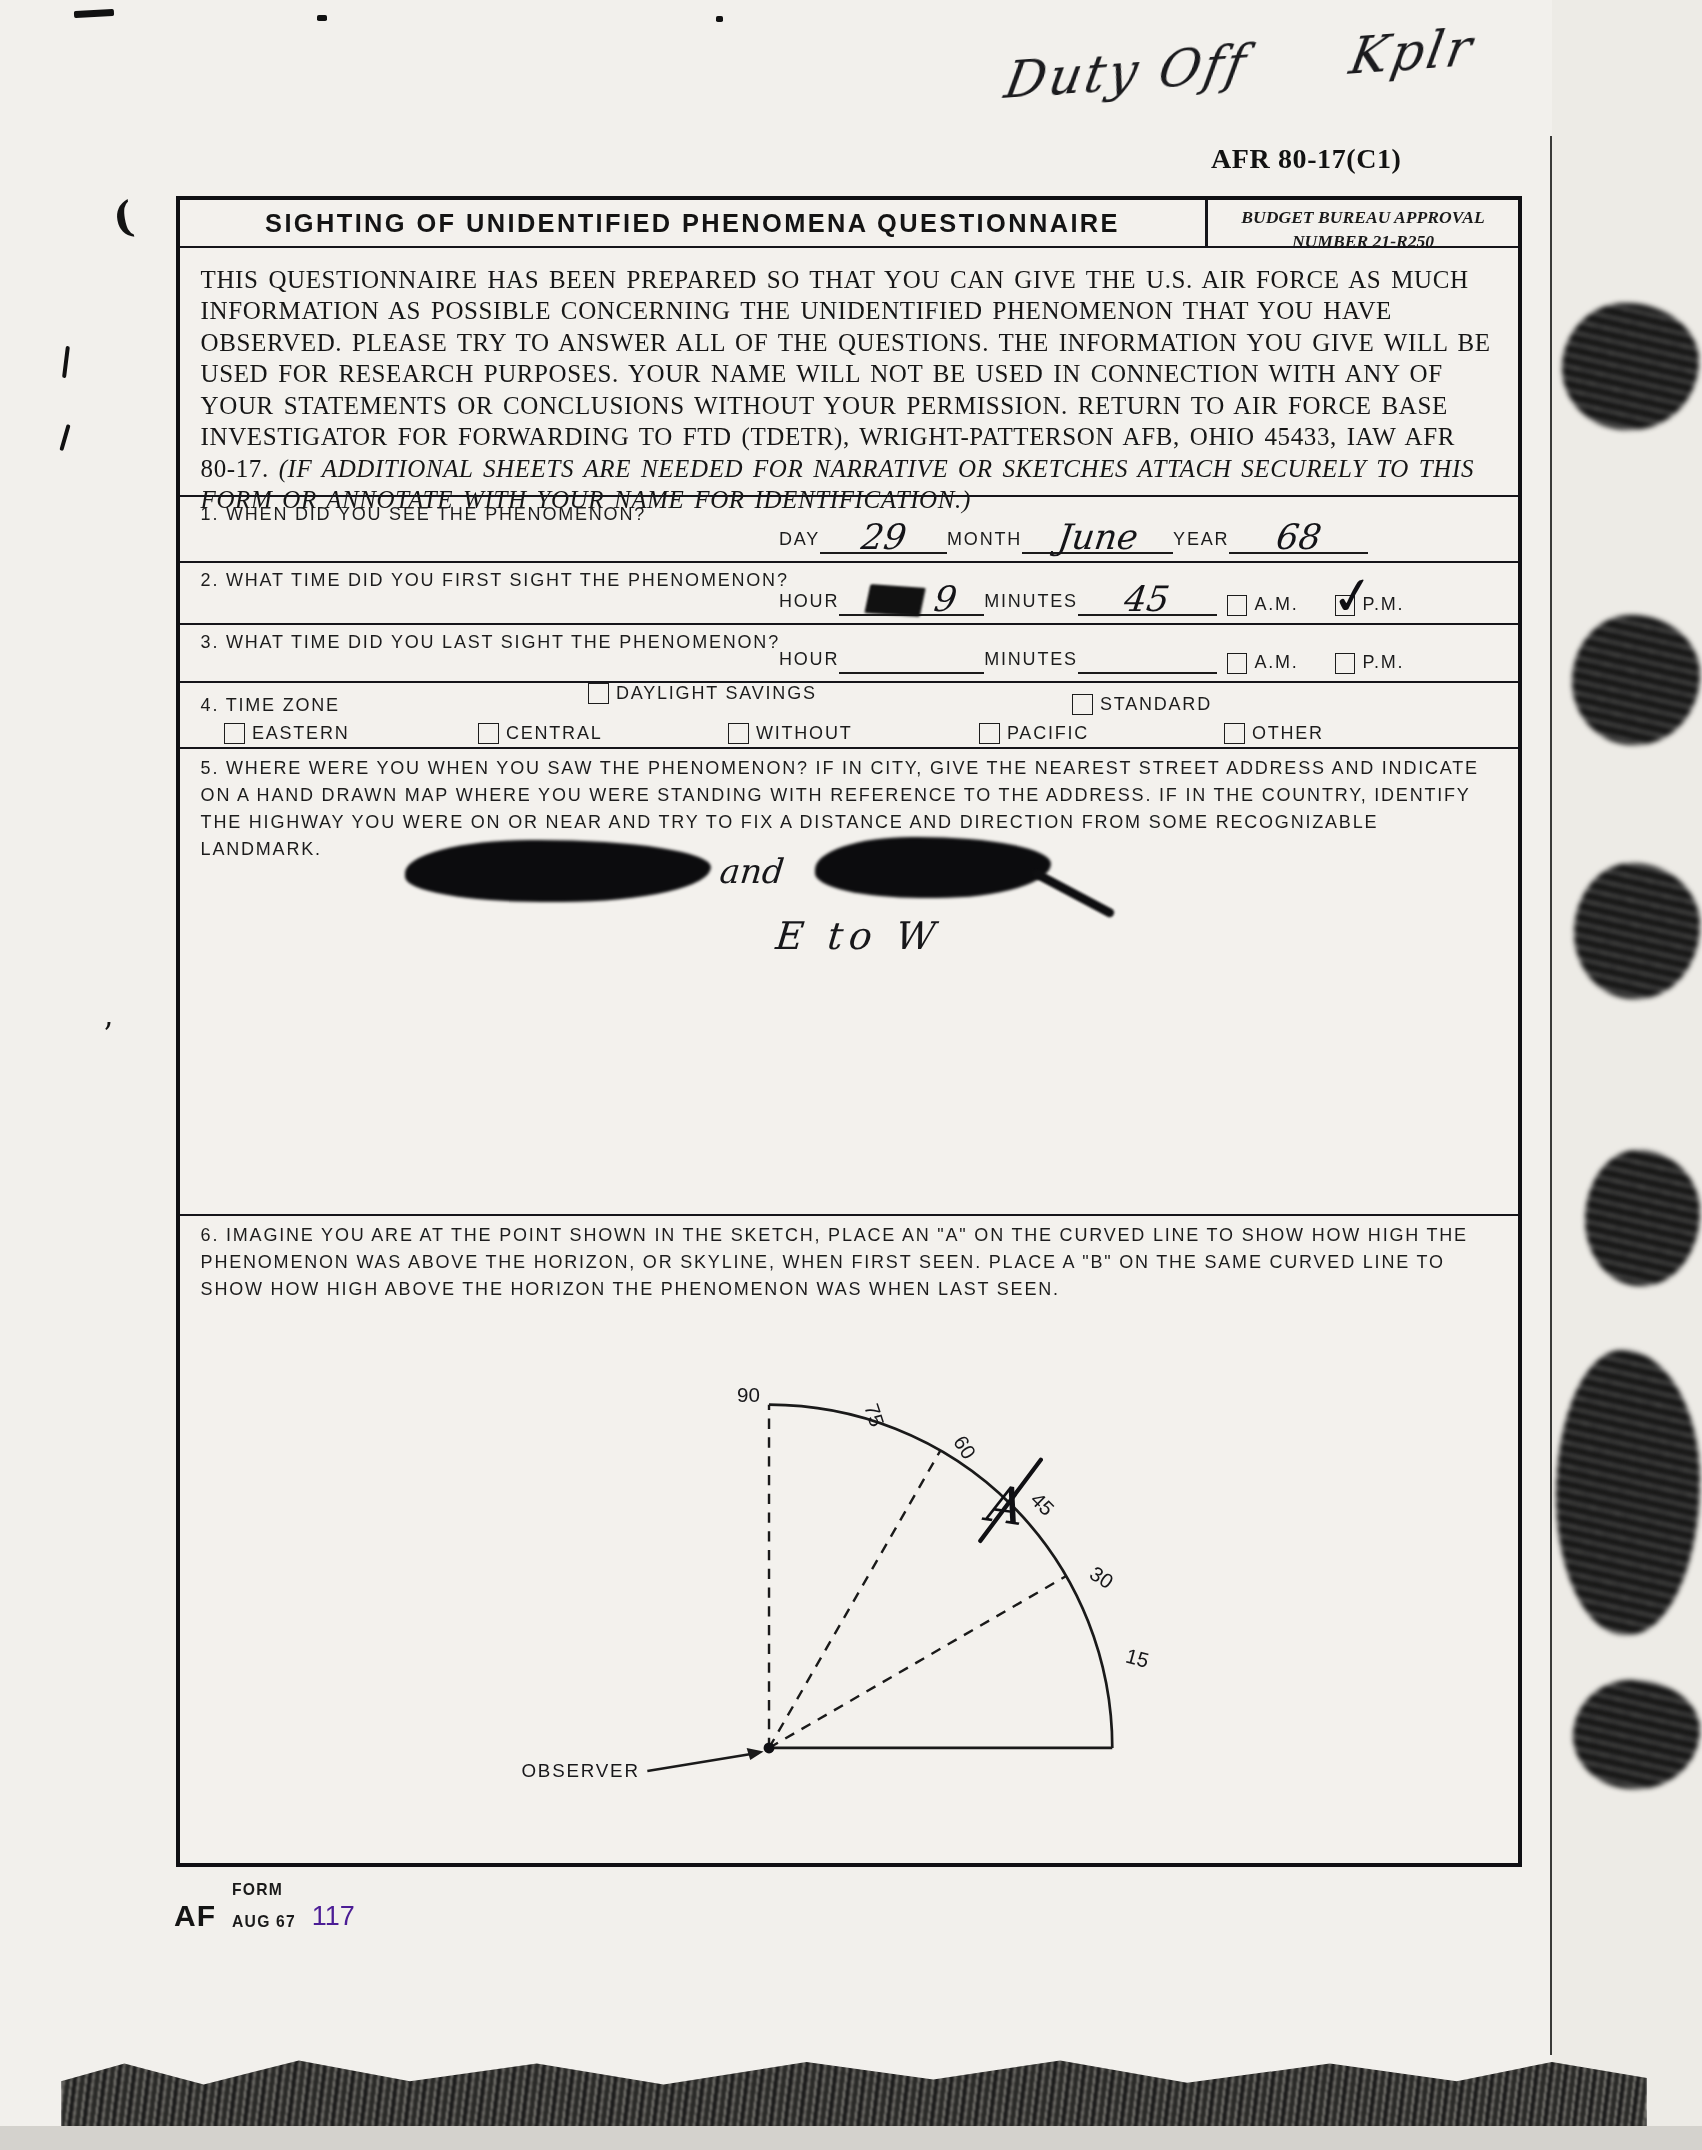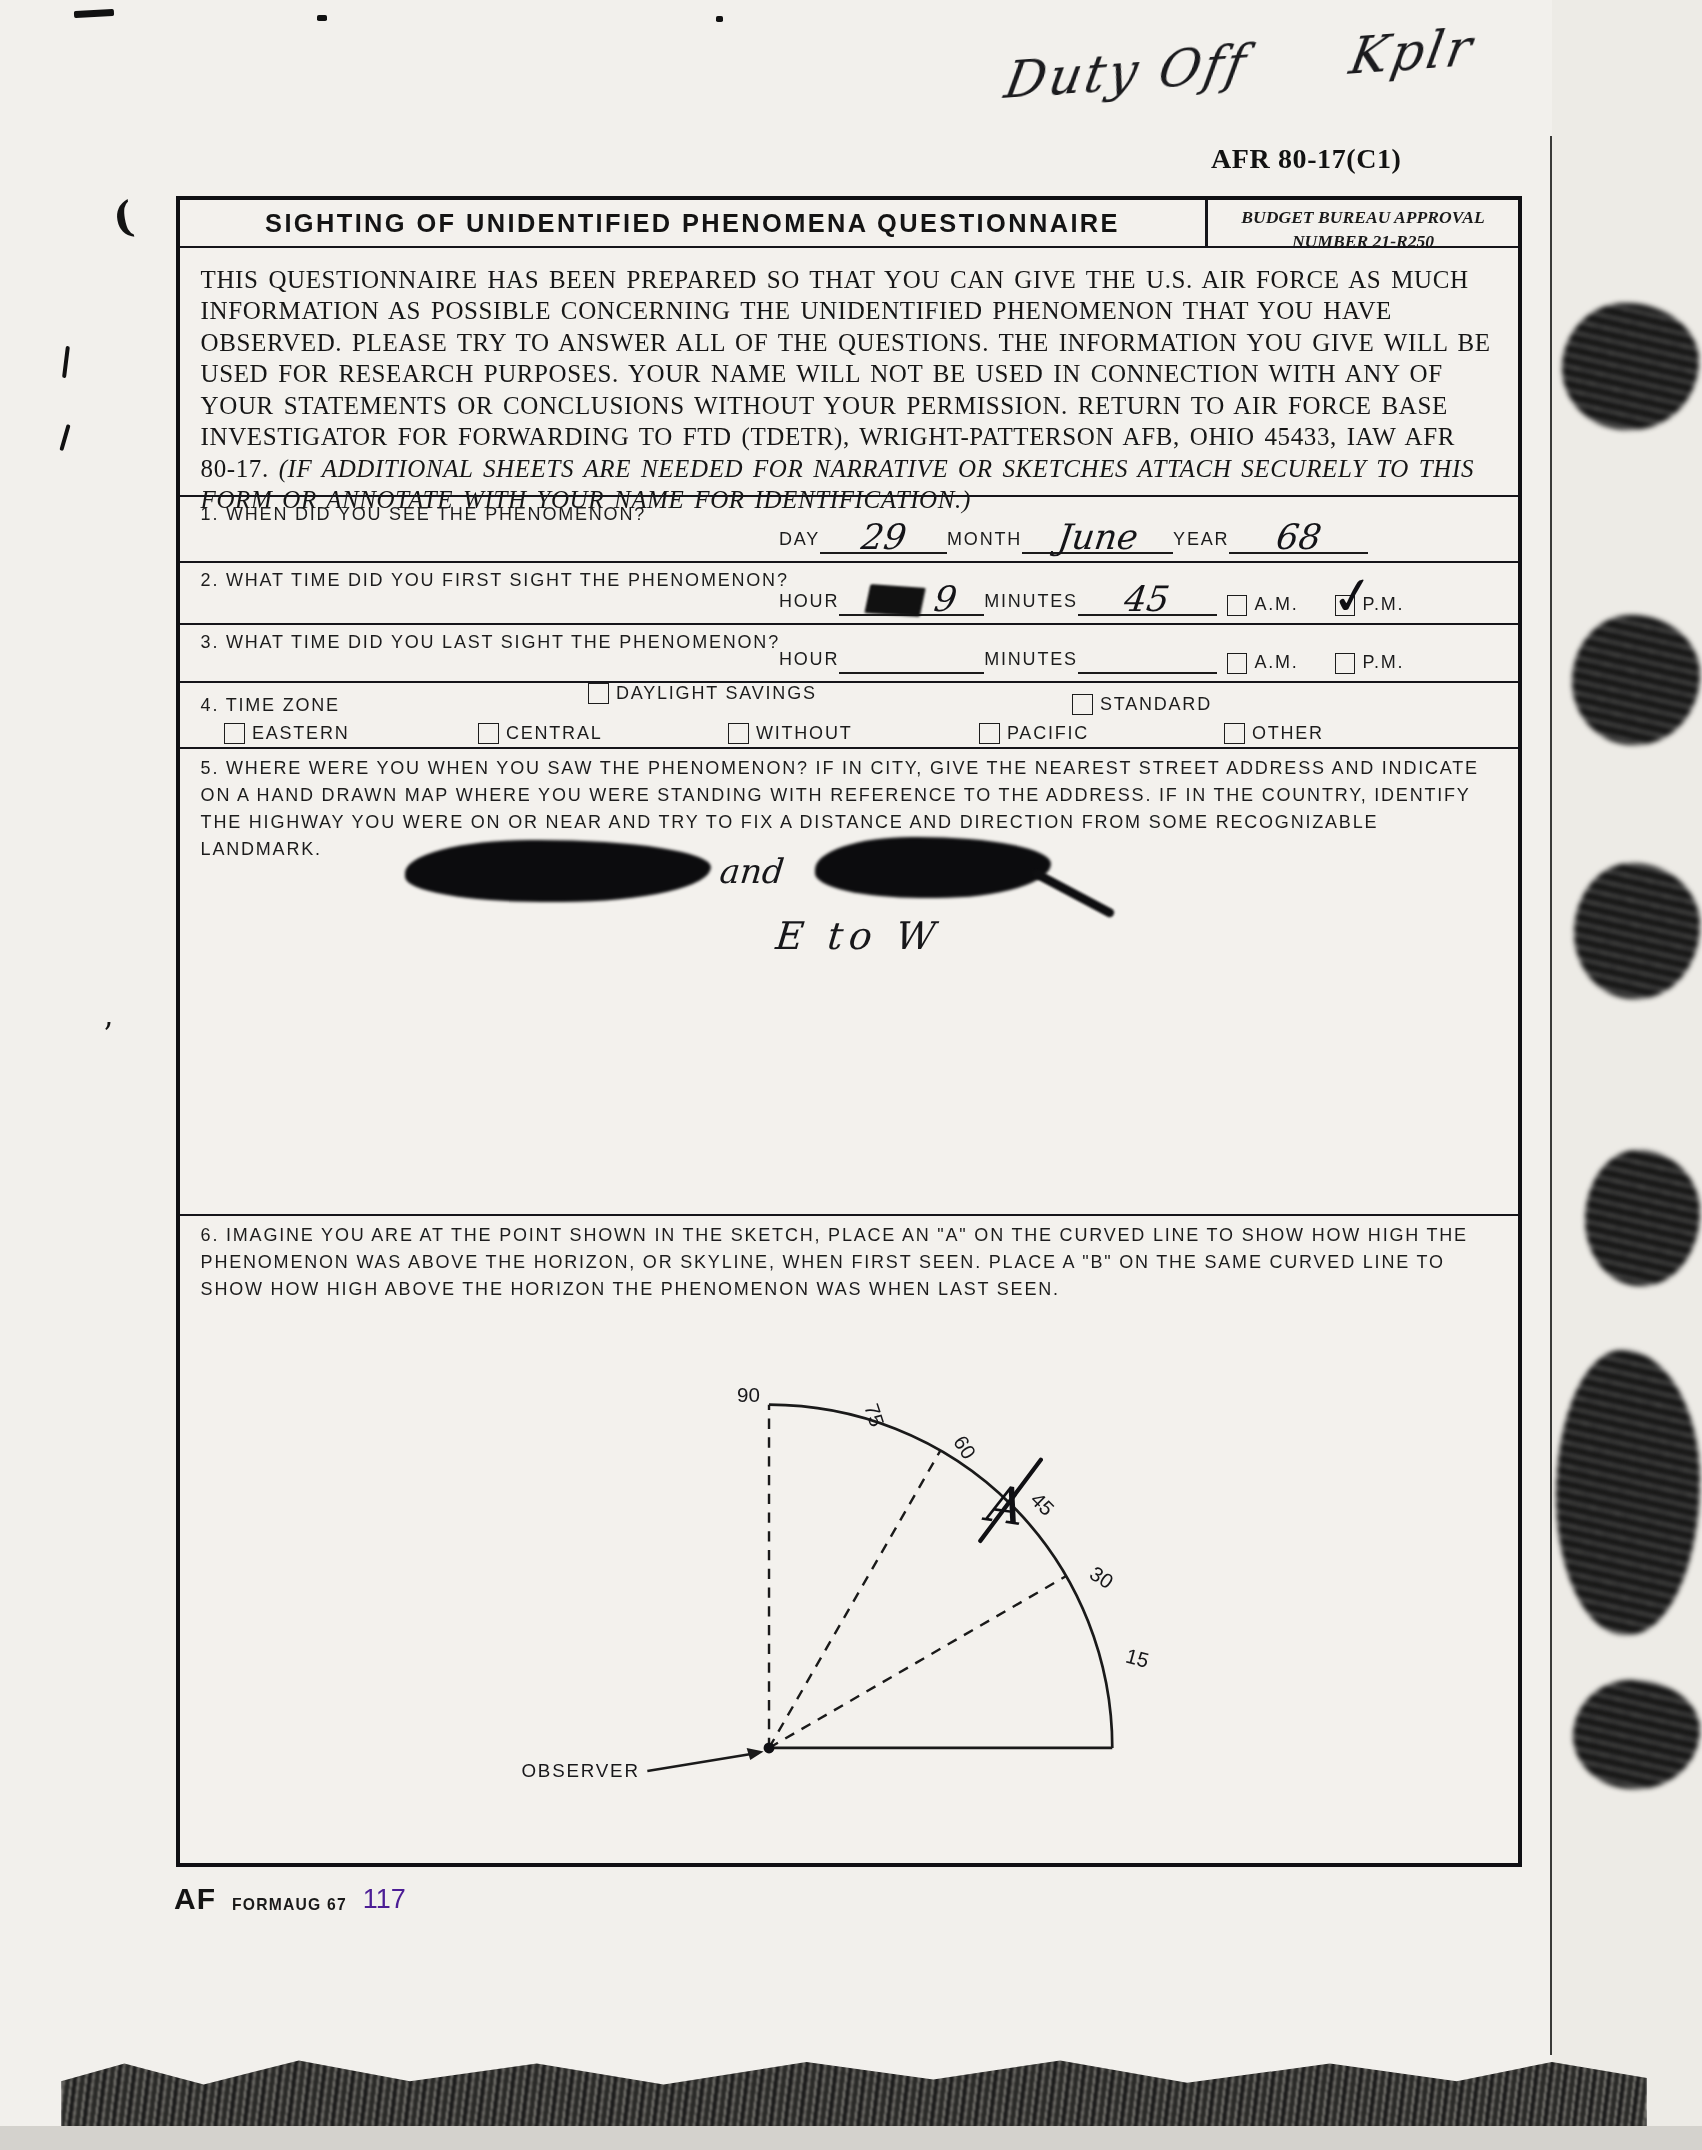--- a/index.html
+++ b/index.html
@@ -73,21 +73,21 @@
   
   .diagram { position:absolute; left:339px; top:148px; width:787px; height:424px; }
   .diagram svg { width:100%; height:100%; }
   .svg-label { font-family:"Liberation Sans",sans-serif; font-size:34px; fill:#17171a; }
   .svg-observer { font-family:"Liberation Sans",sans-serif; font-size:31px; letter-spacing:3px; fill:#17171a; }
   .svg-hand { font-family:"DejaVu Serif",serif; font-style:italic; font-size:84px; fill:#101014; }
 
   
   .footer { position:absolute; left:174px; top:1882px; display:flex; align-items:flex-end; gap:15.7px; }
   .footer .af { font-size:30px; font-weight:bold; letter-spacing:1.2px; color:#141414; }
-  .footer .stack { display:flex; flex-direction:row; line-height:1.05; padding-bottom:2.4px; }
+  .footer .stack { display:flex; flex-direction:column; line-height:1.05; padding-bottom:2.4px;gap:16px; }
   .footer .stack span { font-size:15.7px; letter-spacing:1.2px; font-weight:bold; color:#1a1a1a; }
   .footer .num { font-size:27px; font-weight:normal; color:#4c1d95; padding-bottom:1.2px; }
 
   
   .page-edge { position:absolute; left:1550px; top:136px; width:2.4px; height:1919px; background:#3a3a38; }
   .right-strip { position:absolute; left:1552px; top:0; width:150px; height:2151px; background:#edebe6; }
   .blotch { position:absolute; filter:blur(2.4px);
      background:
        repeating-linear-gradient(13deg, rgba(8,8,8,.95) 0 4.2px, rgba(95,95,95,.55) 4.2px 6.7px, rgba(18,18,18,.9) 6.7px 11.5px),
        repeating-linear-gradient(101deg, rgba(0,0,0,.85) 0 3px, rgba(120,120,120,.35) 3px 5.4px);

